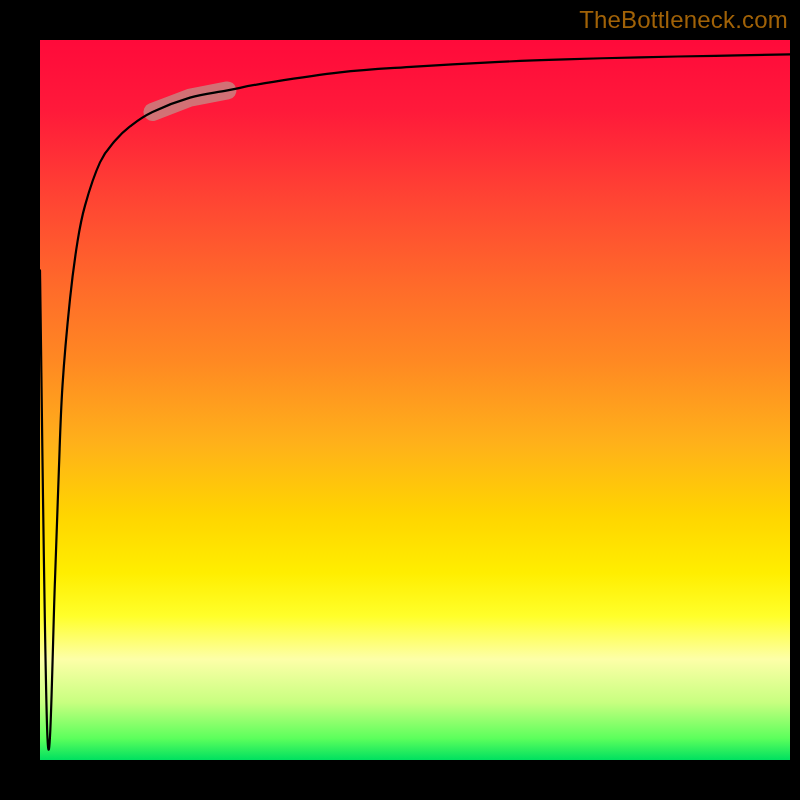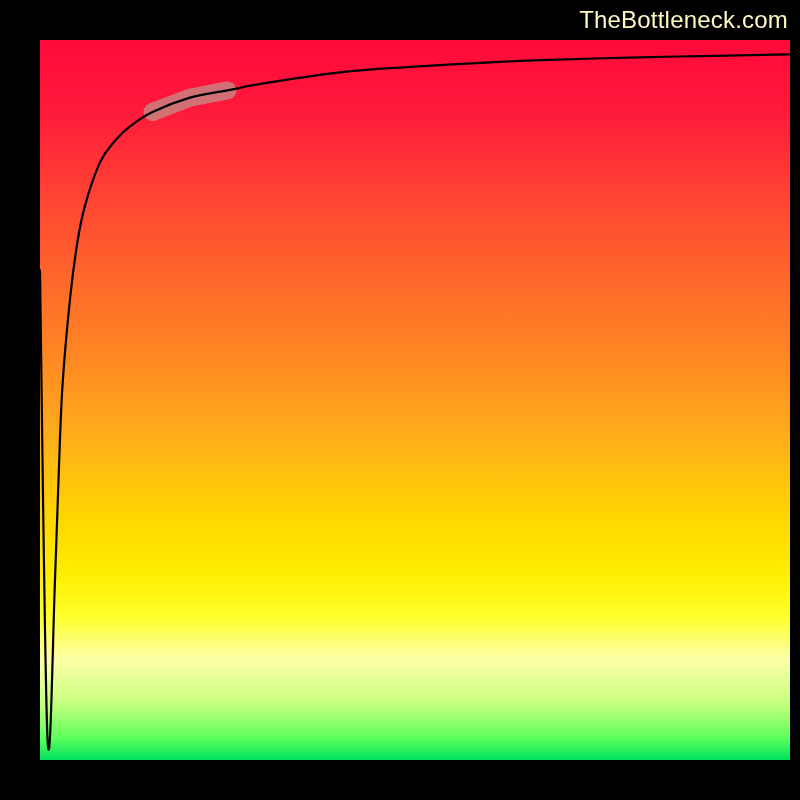--- a/index.html
+++ b/index.html
@@ -38,21 +38,21 @@
       #fdffa8 86%,
       #c8ff80 92%,
       #5cff5c 97%,
       #00e060 100%
     );
   }
   .watermark {
     position: absolute;
     top: 6px;
     right: 12px;
-    color: #fef9c3;
+    color: #a16207;
     font-size: 24px;
     letter-spacing: 0.2px;
     user-select: none;
   }
   svg.curve {
     position: absolute;
     left: 0;
     top: 0;
     width: 750px;
     height: 720px;

